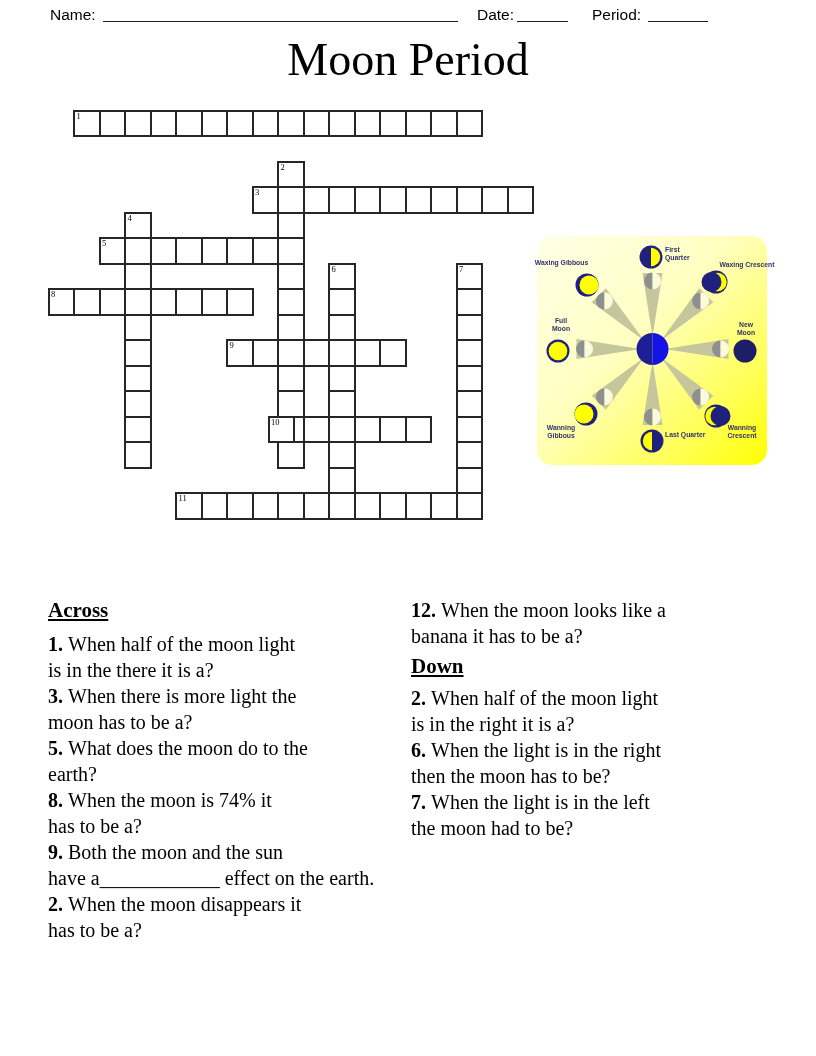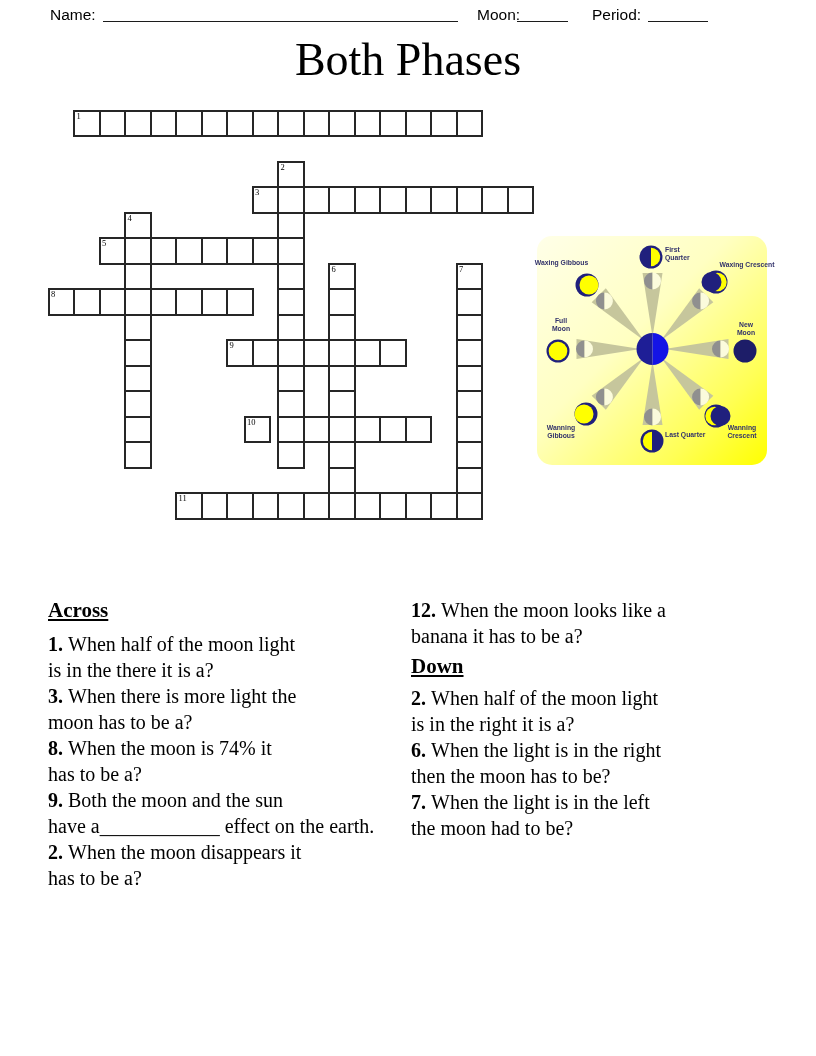--- a/index.html
+++ b/index.html
@@ -53,26 +53,26 @@
   .clue{margin:0;}
   .clue .txt{white-space:pre-line;}
 </style>
 </head>
 <body>
 
 <div class="page">
 
   <span class="hdr-label lbl-name">Name:</span>
   <div class="blank-line line-name"></div>
-  <span class="hdr-label lbl-date">Moon:</span>
+  <span class="hdr-label lbl-date">Date:</span>
   <div class="blank-line line-date"></div>
   <span class="hdr-label lbl-period">Period:</span>
   <div class="blank-line line-period"></div>
 
-  <div class="title">Both Phases</div>
+  <div class="title">Moon Period</div>
 
   <div class="grid">
       <div class="cw-cell" style="left: 25.5px; top: 0px;">
         <span class="cw-num">1</span>
       </div>
       <div class="cw-cell" style="left: 51px; top: 0px;"></div>
       <div class="cw-cell" style="left: 76.5px; top: 0px;"></div>
       <div class="cw-cell" style="left: 102px; top: 0px;"></div>
       <div class="cw-cell" style="left: 127.5px; top: 0px;"></div>
       <div class="cw-cell" style="left: 153px; top: 0px;"></div>
@@ -165,21 +165,21 @@
       <div class="cw-cell" style="left: 127.5px; top: 178.5px;"></div>
       <div class="cw-cell" style="left: 153px; top: 178.5px;"></div>
       <div class="cw-cell" style="left: 178.5px; top: 178.5px;"></div>
       <div class="cw-cell" style="left: 178.5px; top: 229.5px;">
         <span class="cw-num">9</span>
       </div>
       <div class="cw-cell" style="left: 204px; top: 229.5px;"></div>
       <div class="cw-cell" style="left: 255px; top: 229.5px;"></div>
       <div class="cw-cell" style="left: 306px; top: 229.5px;"></div>
       <div class="cw-cell" style="left: 331.5px; top: 229.5px;"></div>
-      <div class="cw-cell" style="left: 196px; top: 306px;">
+      <div class="cw-cell" style="left: 220px; top: 306px;">
         <span class="cw-num">10</span>
       </div>
       <div class="cw-cell" style="left: 255px; top: 306px;"></div>
       <div class="cw-cell" style="left: 306px; top: 306px;"></div>
       <div class="cw-cell" style="left: 331.5px; top: 306px;"></div>
       <div class="cw-cell" style="left: 357px; top: 306px;"></div>
       <div class="cw-cell" style="left: 127.5px; top: 382.5px;">
         <span class="cw-num">11</span>
       </div>
       <div class="cw-cell" style="left: 153px; top: 382.5px;"></div>
@@ -271,20 +271,22 @@
       <div class="phase-label" style="left: 9px; top: 81px; width: 30px; text-align: center;">Full Moon</div>
       <div class="phase-label" style="left: -4px; top: 23px; width: 57px; text-align: center;">Waxing Gibbous</div>
     </div>
 
   <div class="clues-col col-left">
       <p class="clue-heading"><span>Across</span></p>
       <p class="clue"><b>1. </b><span class="txt">When half of the moon light
 is in the there it is a?</span></p>
       <p class="clue"><b>3. </b><span class="txt">When there is more light the
 moon has to be a?</span></p>
+      <p class="clue"><b>5. </b><span class="txt">What does the moon do to the
+earth?</span></p>
       <p class="clue"><b>8. </b><span class="txt">When the moon is 74% it
 has to be a?</span></p>
       <p class="clue"><b>9. </b><span class="txt">Both the moon and the sun
 have a____________ effect on the earth.</span></p>
       <p class="clue"><b>2. </b><span class="txt">When the moon disappears it
 has to be a?</span></p>
     </div>
   <div class="clues-col col-right">
       <p class="clue"><b>12. </b><span class="txt">When the moon looks like a
 banana it has to be a?</span></p>

